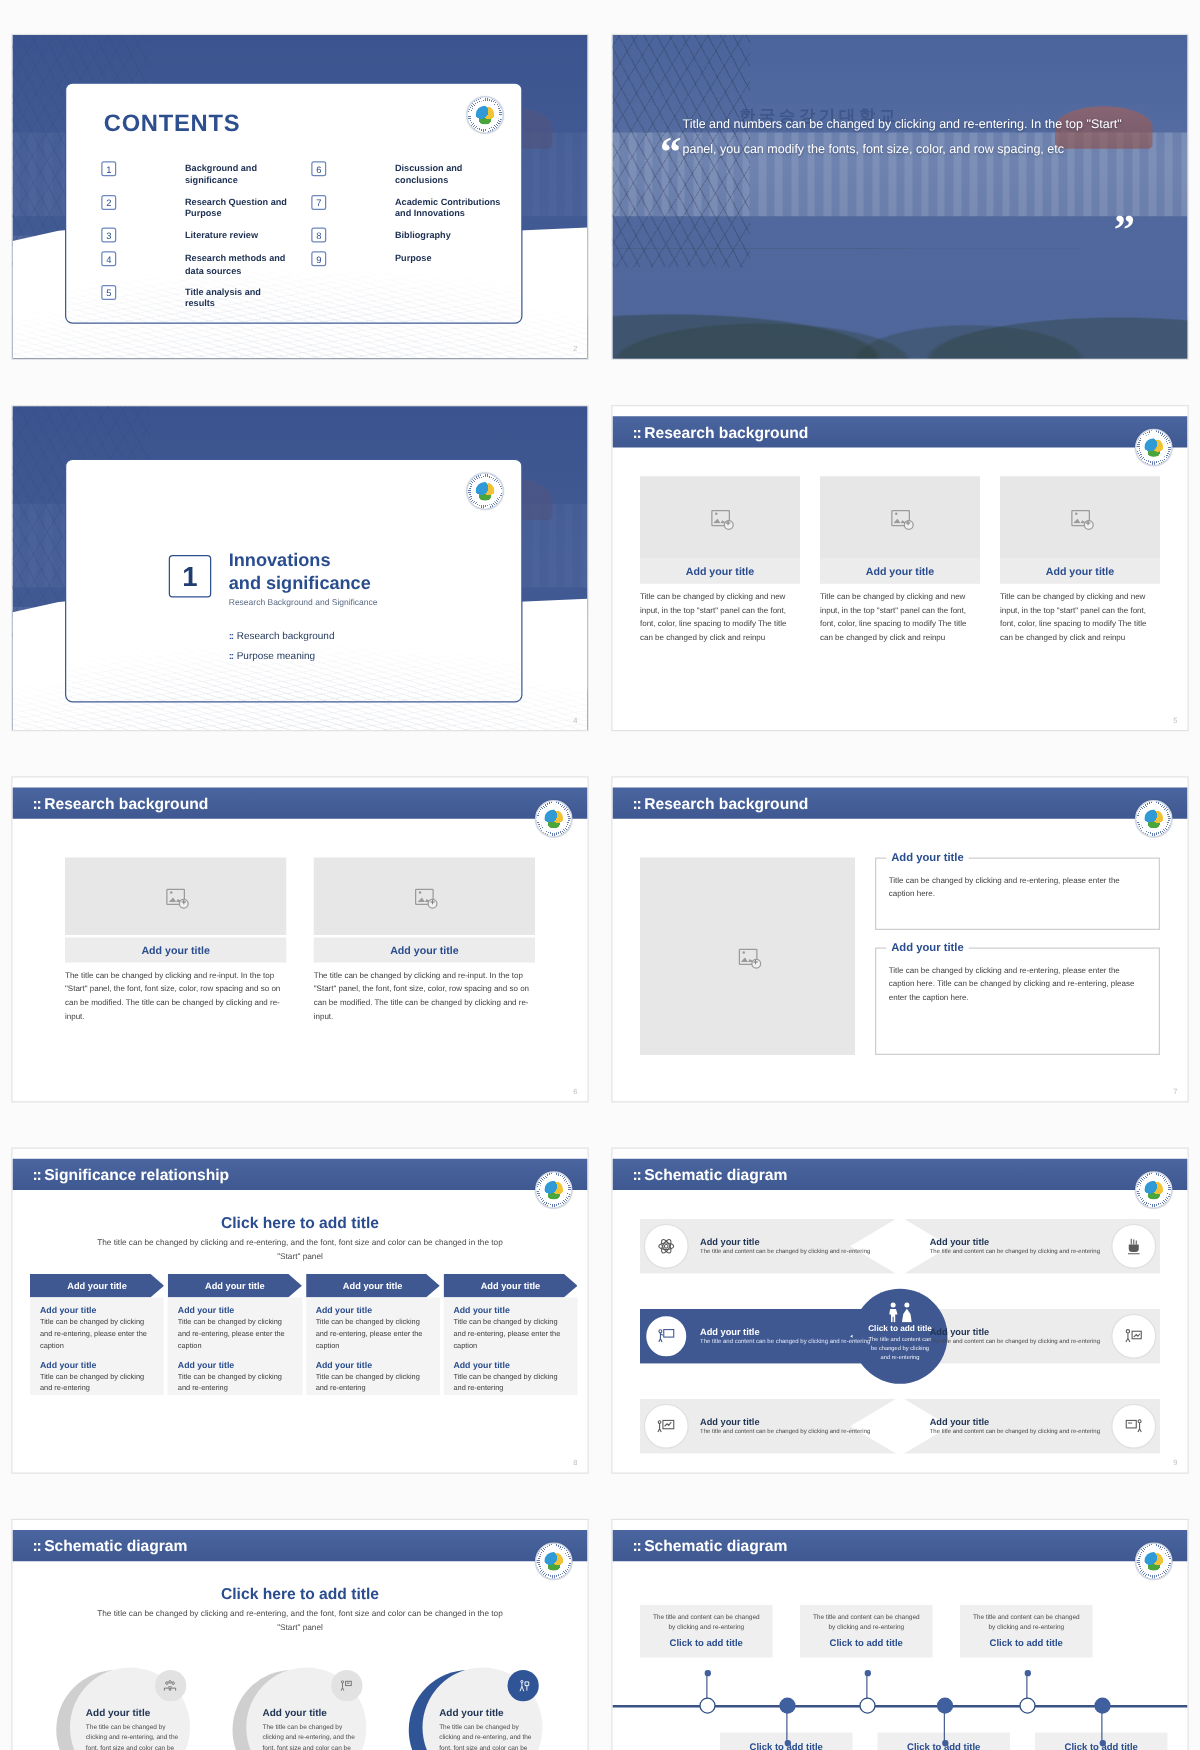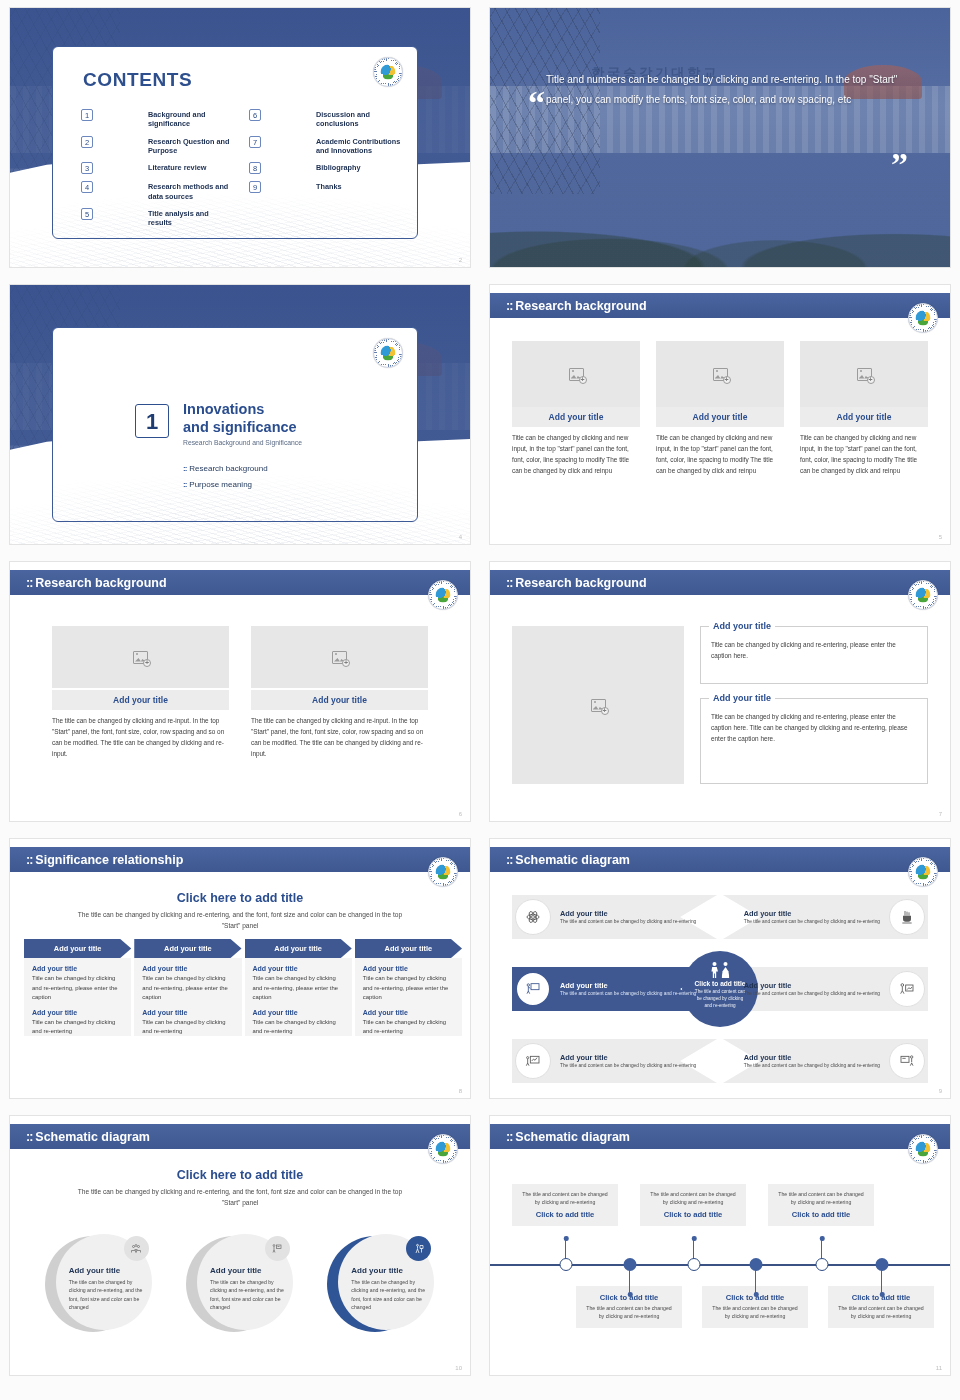--- a/index.html
+++ b/index.html
@@ -3,21 +3,21 @@
 <meta charset="utf-8">
 <style>
   * { box-sizing: border-box; margin: 0; padding: 0; }
   body {
     width: 960px; height: 1400px;
     background: #fbfbfb;
     font-family: "Liberation Sans", sans-serif;
     overflow: hidden;
   }
   .deck { display: grid; grid-template-columns: 480px 480px; }
-  .slide-wrap { position: relative; padding: 8px 10px 10px 10px; }
+  .slide-wrap { position: relative; padding: 8px 10px 10px 10px; margin-top: 20px; }
   .slide {
     position: relative; width: 460px; height: 259px;
     background: #ffffff; overflow: hidden;
     box-shadow: 0 0 0 1px #e3e3e3;
   }
   .pageno {
     position: absolute; right: 8px; bottom: 4px;
     font-size: 6px; color: #bdbdbd;
   }
 
@@ -338,21 +338,21 @@
             <div class="toc-item">
               <div class="toc-num">7</div>
               <div class="toc-label">Academic Contributions and Innovations</div>
             </div>
             <div class="toc-item">
               <div class="toc-num">8</div>
               <div class="toc-label">Bibliography</div>
             </div>
             <div class="toc-item">
               <div class="toc-num">9</div>
-              <div class="toc-label">Thanks</div>
+              <div class="toc-label">Purpose</div>
             </div>
           </div>
         </div>
         <div class="logo" style="right:14px;top:10px;">
           <div class="ring"></div>
             <div class="txt"></div>
             <div class="core"></div>
         </div>
       </div>
       <div class="pageno">2</div>

